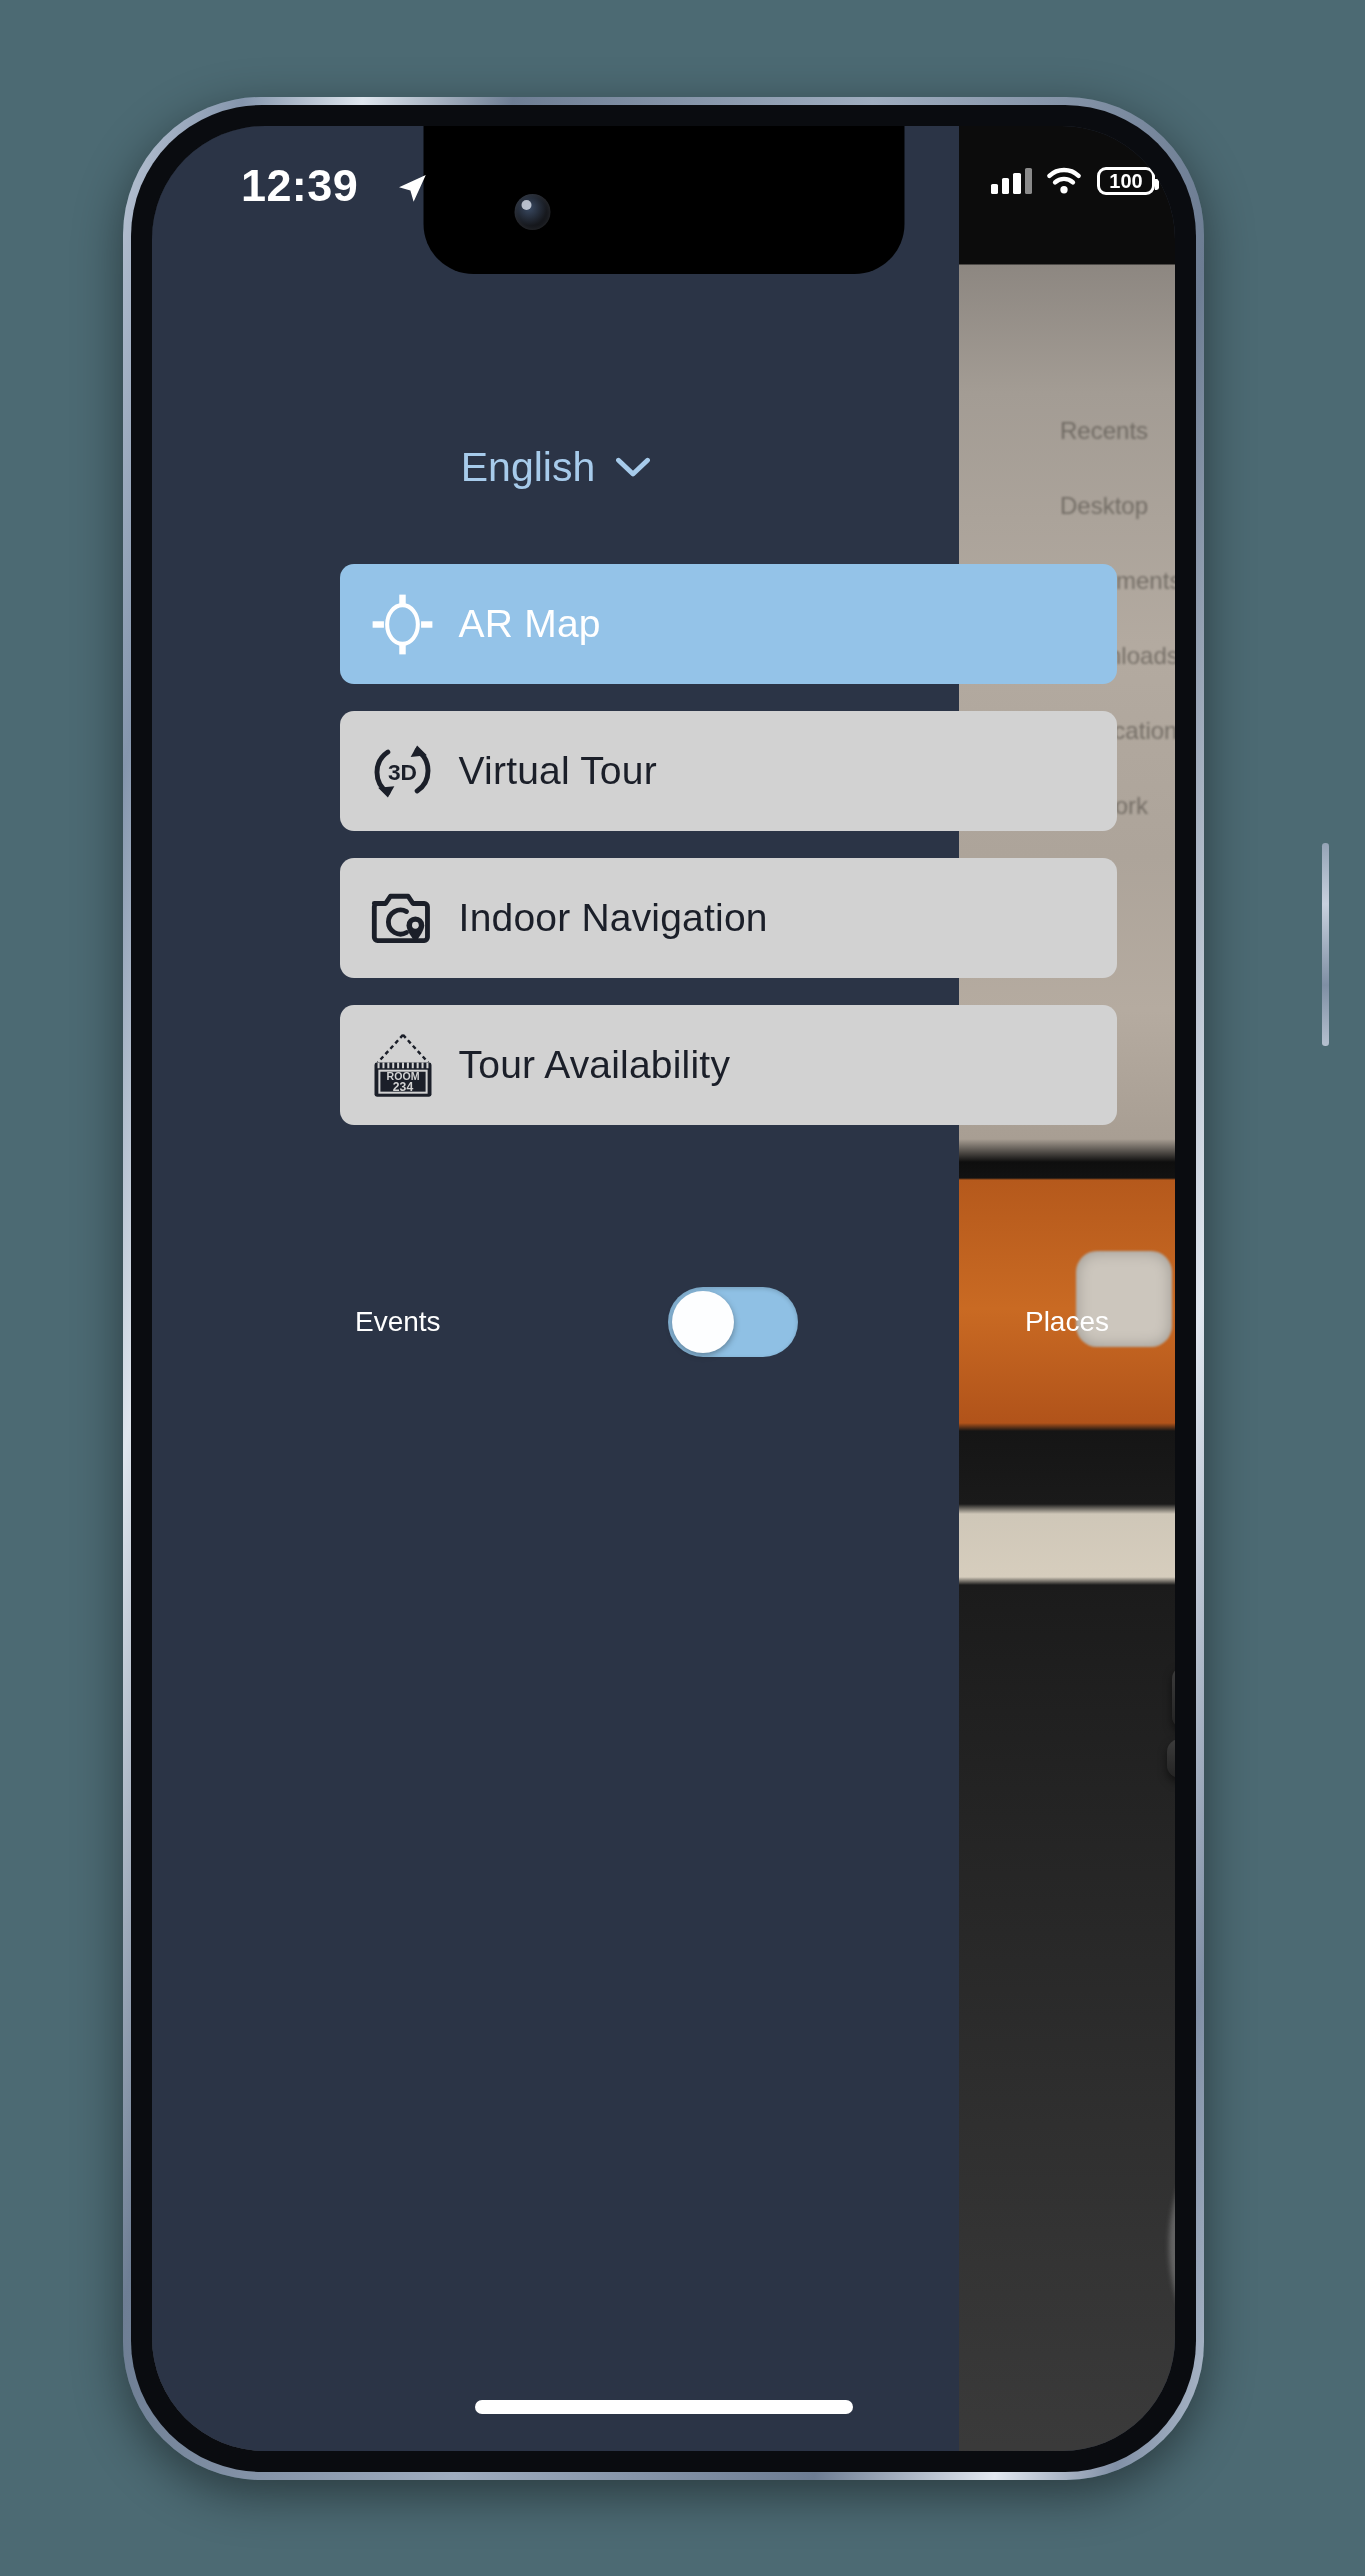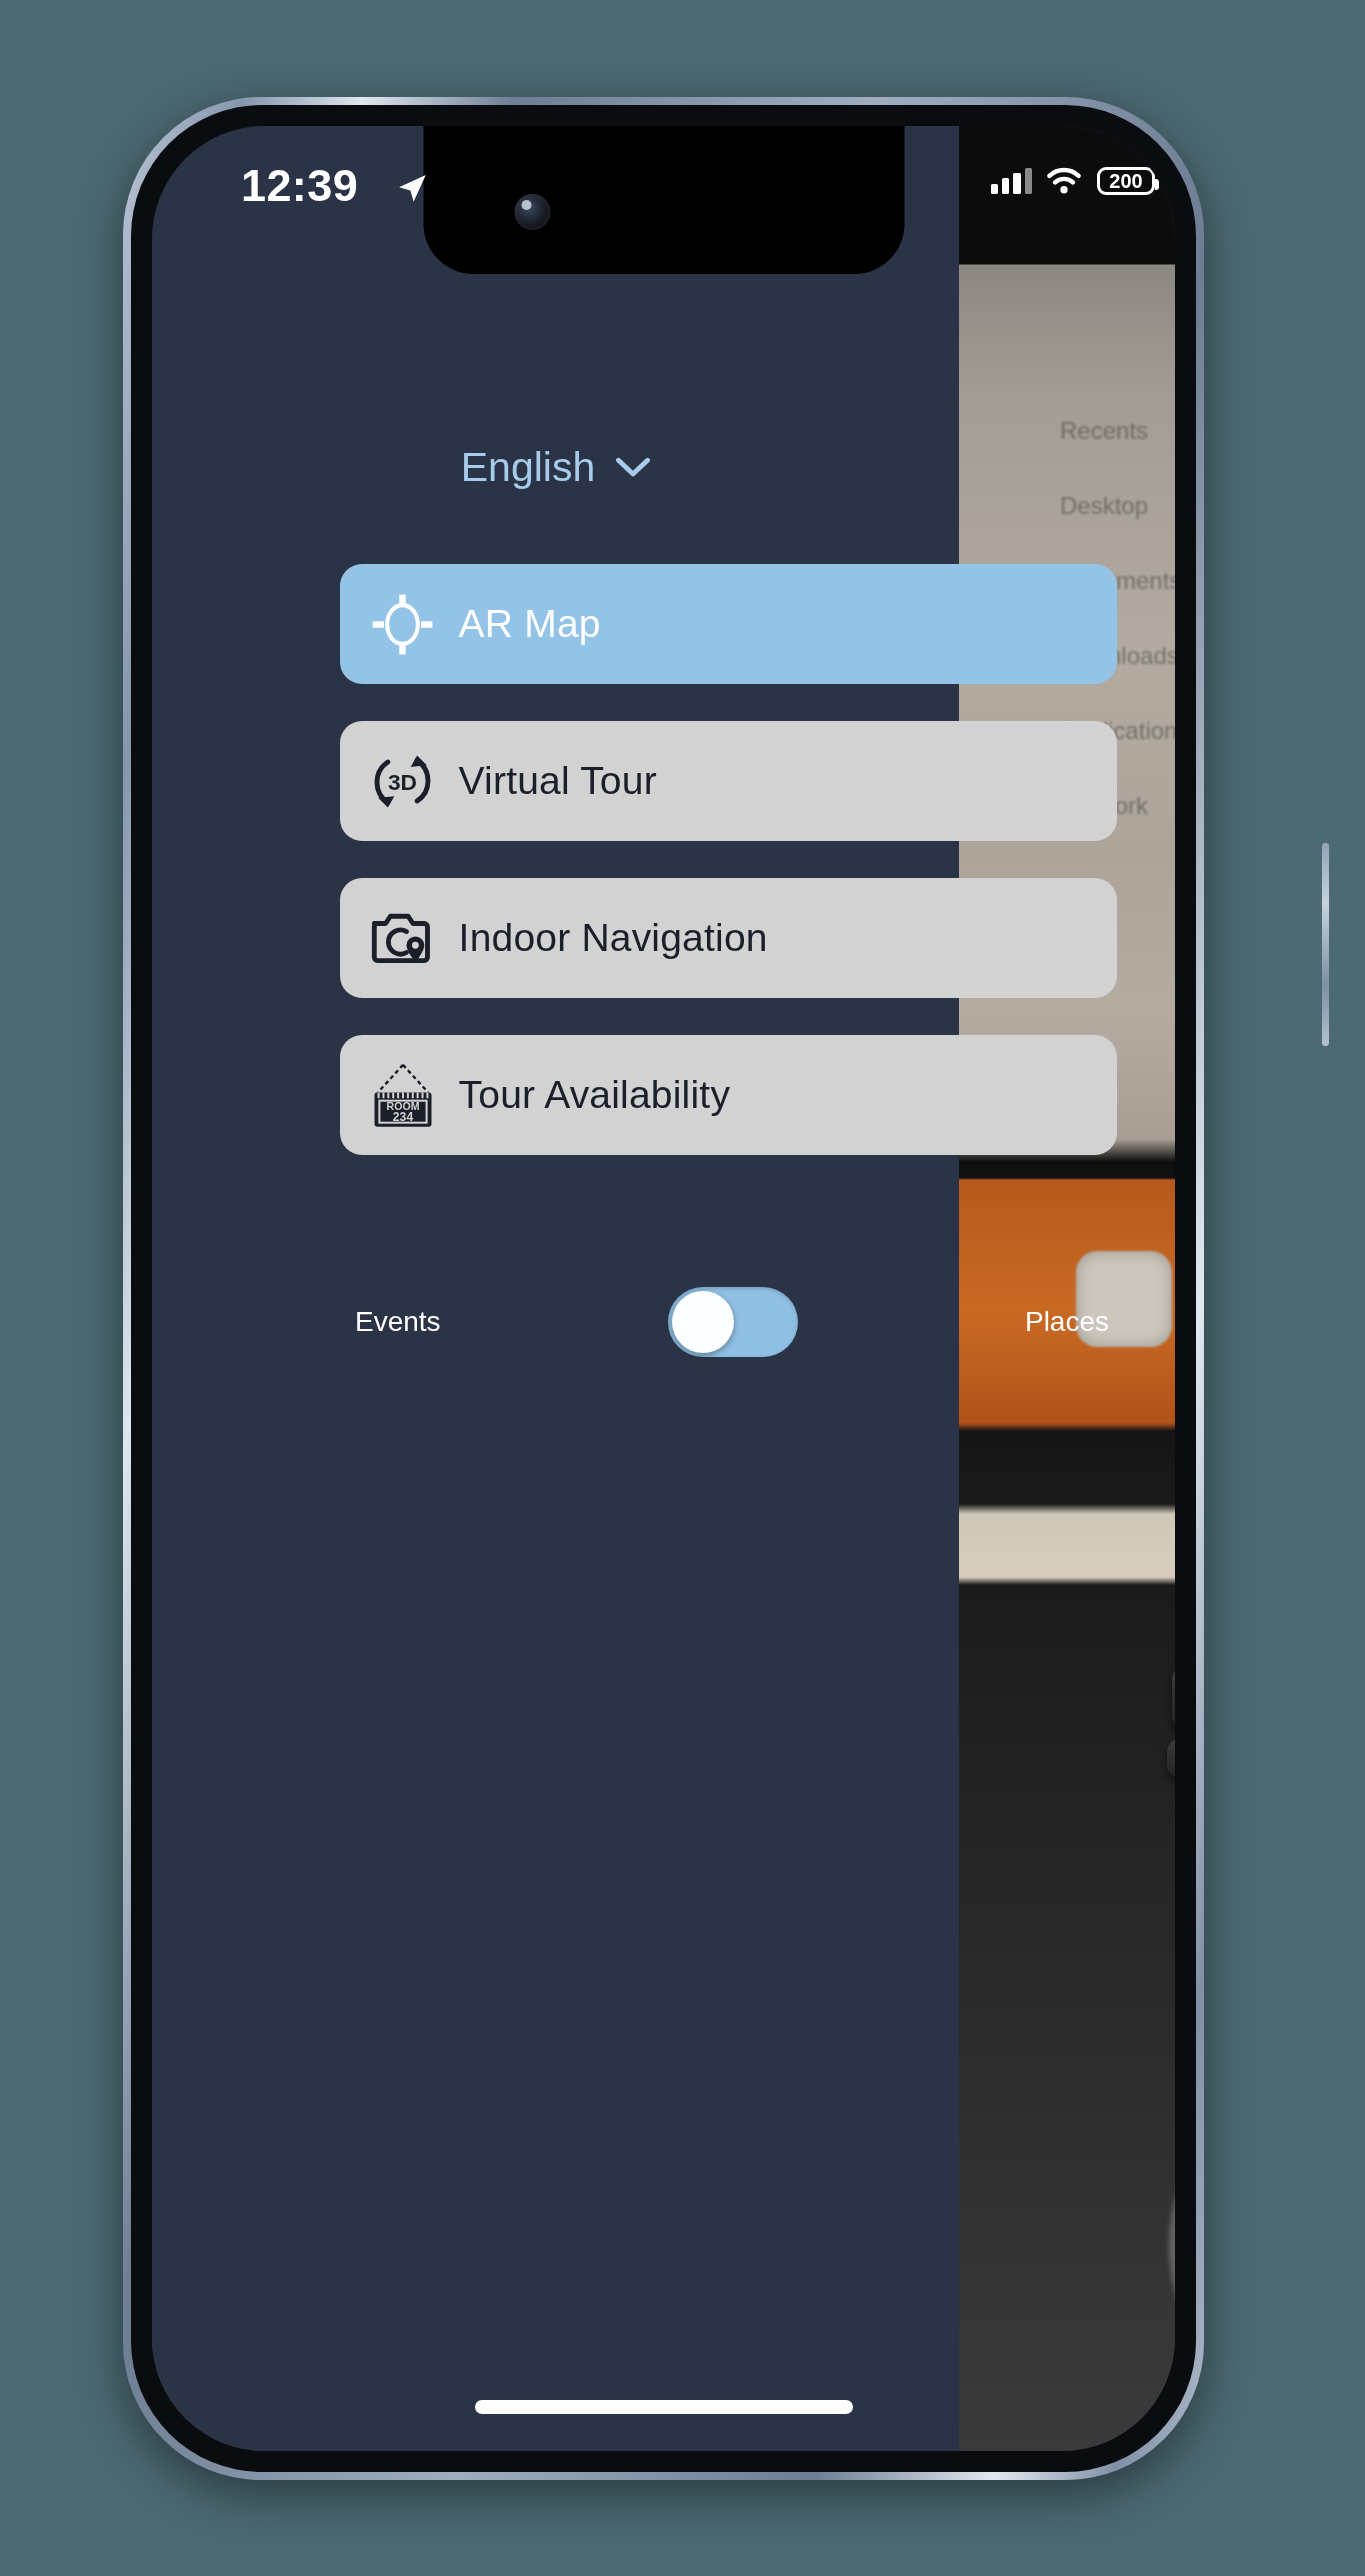--- a/index.html
+++ b/index.html
@@ -257,22 +257,22 @@
   .menu {
     position: absolute;
     left: 188px;
     top: 438px;
     width: 777px;
   }
   .menu-item {
     display: flex;
     align-items: center;
     height: 120px;
-    margin-bottom: 37px;
-    border-radius: 22px;
+    margin-bottom: 27px;
+    border-radius: 14px;
     background: #d2d2d2;
     padding-left: 27.6px;
     cursor: pointer;
   }
   .menu-item.active { background: #94c3e8; }
   .menu-ico {
     width: 70px;
     height: 70px;
     flex: 0 0 70px;
     display:flex; align-items:center; justify-content:center;
@@ -469,21 +469,21 @@
                 <i></i>
                 <i></i>
                 <i></i>
             </span>
             <svg width="36" height="27.6" viewBox="0 0 44 34">
               <path d="M4 11 A26 26 0 0 1 40 11" fill="none" stroke="#fff" stroke-width="5.5" stroke-linecap="round"></path>
               <path d="M11 19 A16 16 0 0 1 33 19" fill="none" stroke="#fff" stroke-width="5.5" stroke-linecap="round"></path>
               <circle cx="22" cy="28" r="4.5" fill="#fff"></circle>
             </svg>
             <span class="battery">
-              <span>200</span>
+              <span>100</span>
             </span>
           </span>
         </div>
 
         <div class="notch">
           <div class="notch-cam"></div>
         </div>
         <div class="notch-dot"></div>
 
         <div class="home-ind"></div>

